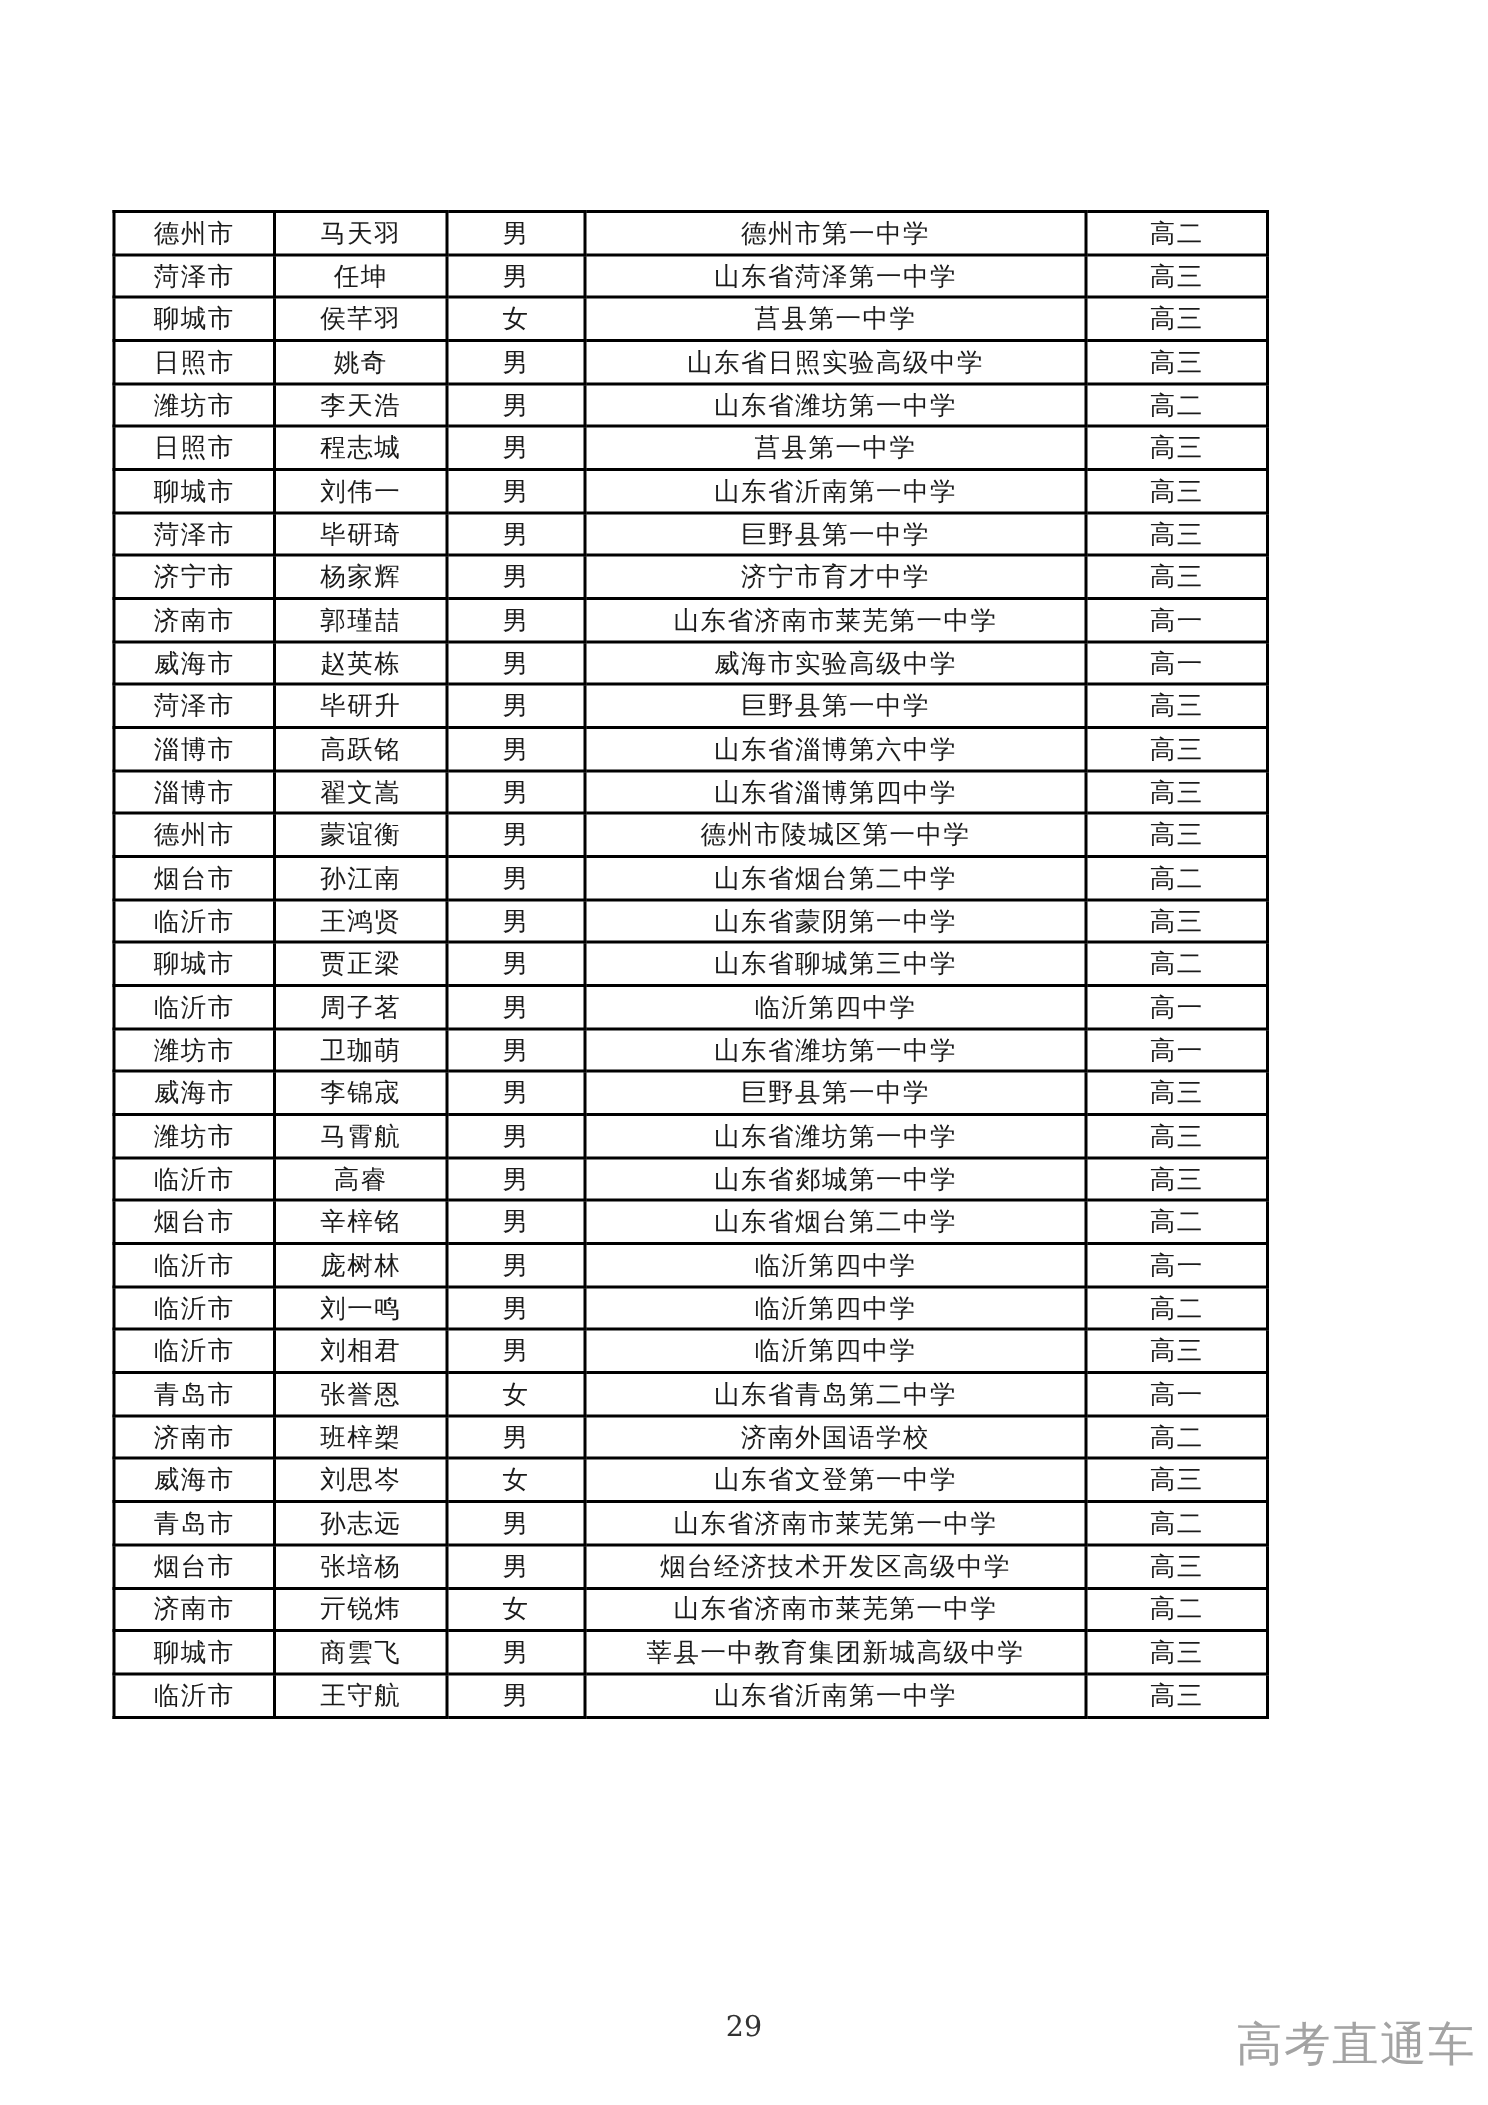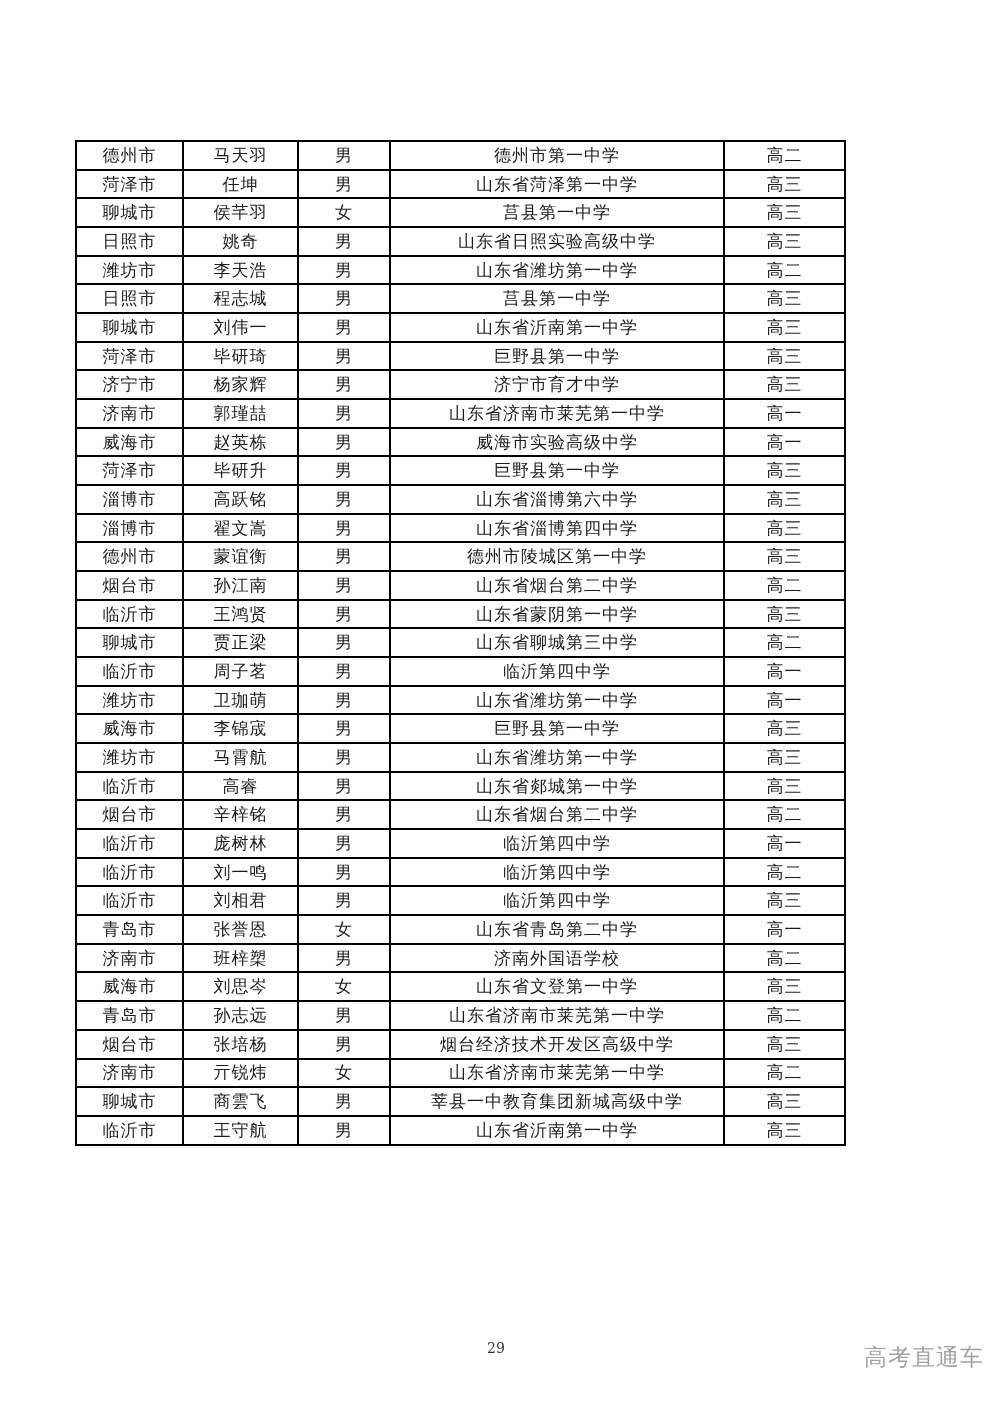--- a/index.html
+++ b/index.html
@@ -35,29 +35,29 @@
     letter-spacing: 1px;
     white-space: nowrap;
     overflow: hidden;
   }
   .page-number {
     position: absolute;
     left: 0;
     right: 0;
     top: 1340px;
     text-align: center;
-    font-size: 14px;
+    font-size: 19px;
     color: #333333;
     font-family: "DejaVu Serif", "Liberation Serif", serif;
   }
   .watermark {
     position: absolute;
     right: 8px;
     top: 1342px;
-    font-size: 23px;
+    font-size: 31px;
     color: #a3a3a3;
     letter-spacing: 1px;
     font-family: "DejaVu Sans", "Liberation Sans", sans-serif;
   }
 </style>
 </head>
 <body>
 
 <div class="page">
 

